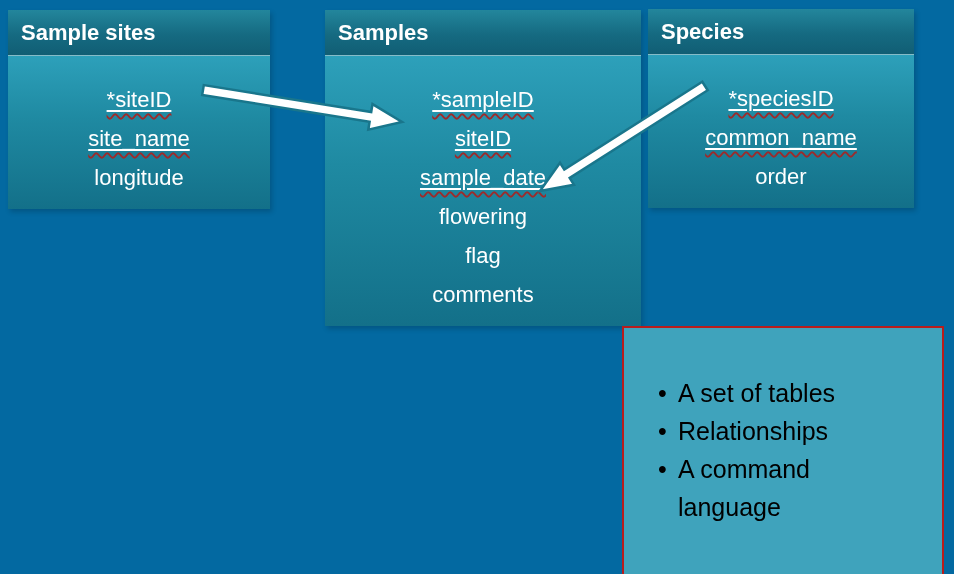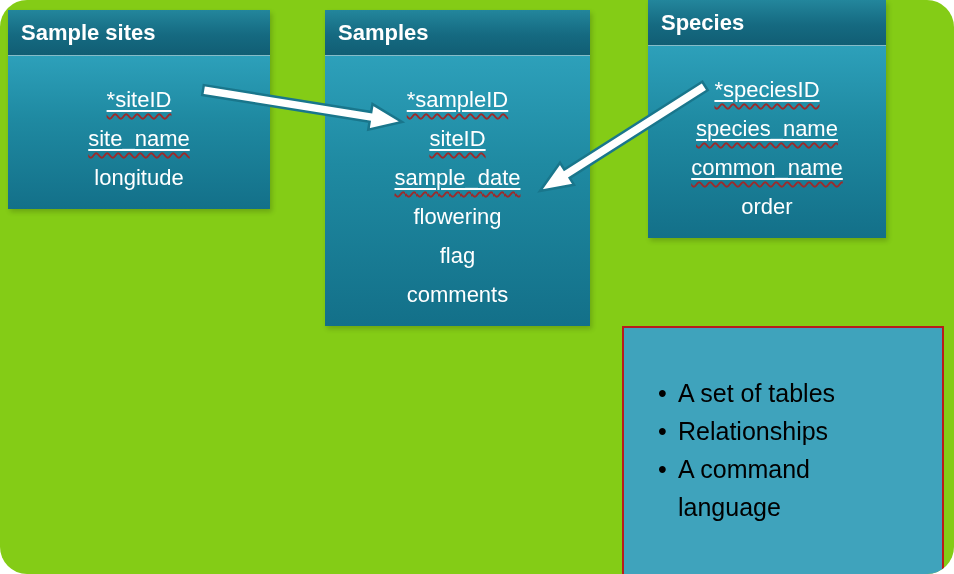--- a/index.html
+++ b/index.html
@@ -2,21 +2,21 @@
 <html><head>
 <meta charset="utf-8">
 <style>
   * { margin:0; padding:0; box-sizing:border-box; }
   html,body { background:#ffffff; }
   body {
     width:954px; height:574px;
     font-family:"Liberation Sans", sans-serif;
     -webkit-font-smoothing:antialiased;
   }
-  .canvas { position:relative; width:954px; height:574px; background:#84cc16; overflow:hidden;border-radius:27px; }
+  .canvas { position:relative; width:954px; height:574px; background:#0369a1; overflow:hidden; }
 
   
   .dbtable {
     position:absolute;
     box-shadow:2px 3px 5px rgba(0,0,0,0.18);
   }
   .thead {
     height:46px; line-height:46px;
     padding-left:13px;
     font-size:22px; font-weight:bold; color:#ffffff;
@@ -44,22 +44,22 @@
   
   .ul {
     text-decoration-line:underline;
     text-decoration-style:solid;
     text-decoration-color:#ffffff;
     text-decoration-thickness:2px;
     text-underline-offset:3px;
   }
 
   #tbl-sample-sites { left:8px;   top:10px; width:262px; }
-  #tbl-samples      { left:325px; top:10px; width:265px; }
-  #tbl-species      { left:648px; top:0; width:238px; }
+  #tbl-samples      { left:325px; top:10px; width:316px; }
+  #tbl-species      { left:648px; top:9px; width:266px; }
 
   
   .arrows {
     position:absolute; left:0; top:0;
     width:954px; height:574px;
     pointer-events:none; z-index:5;
   }
   .arrow-shape {
     fill:#ffffff;
     stroke:#19768c;
@@ -107,21 +107,20 @@
       <div class="row"><span>flowering</span></div>
       <div class="row"><span>flag</span></div>
       <div class="row"><span>comments</span></div>
     </div>
   </div>
 
   <div class="dbtable" id="tbl-species">
     <div class="thead">Species</div>
     <div class="tbody">
       <div class="row"><span class="sq"><span class="ul">*speciesID</span></span></div>
-      <div class="row"><span class="sq"><span class="ul">species_name</span></span></div>
       <div class="row"><span class="sq"><span class="ul">common_name</span></span></div>
       <div class="row"><span>order</span></div>
     </div>
   </div>
 
   <svg class="arrows" viewBox="0 0 954 574" aria-hidden="true">
     <polygon class="arrow-shape" points="202.2,94.9 369.6,121.8 368.3,129.7 402,122 372.5,104.1 371.2,112.0 203.8,85.1"></polygon>
     <polygon class="arrow-shape" points="702.3,81.8 564.3,169.6 560.0,162.8 540,191 574.0,184.8 569.7,178.0 707.7,90.2"></polygon>
   </svg>
 

